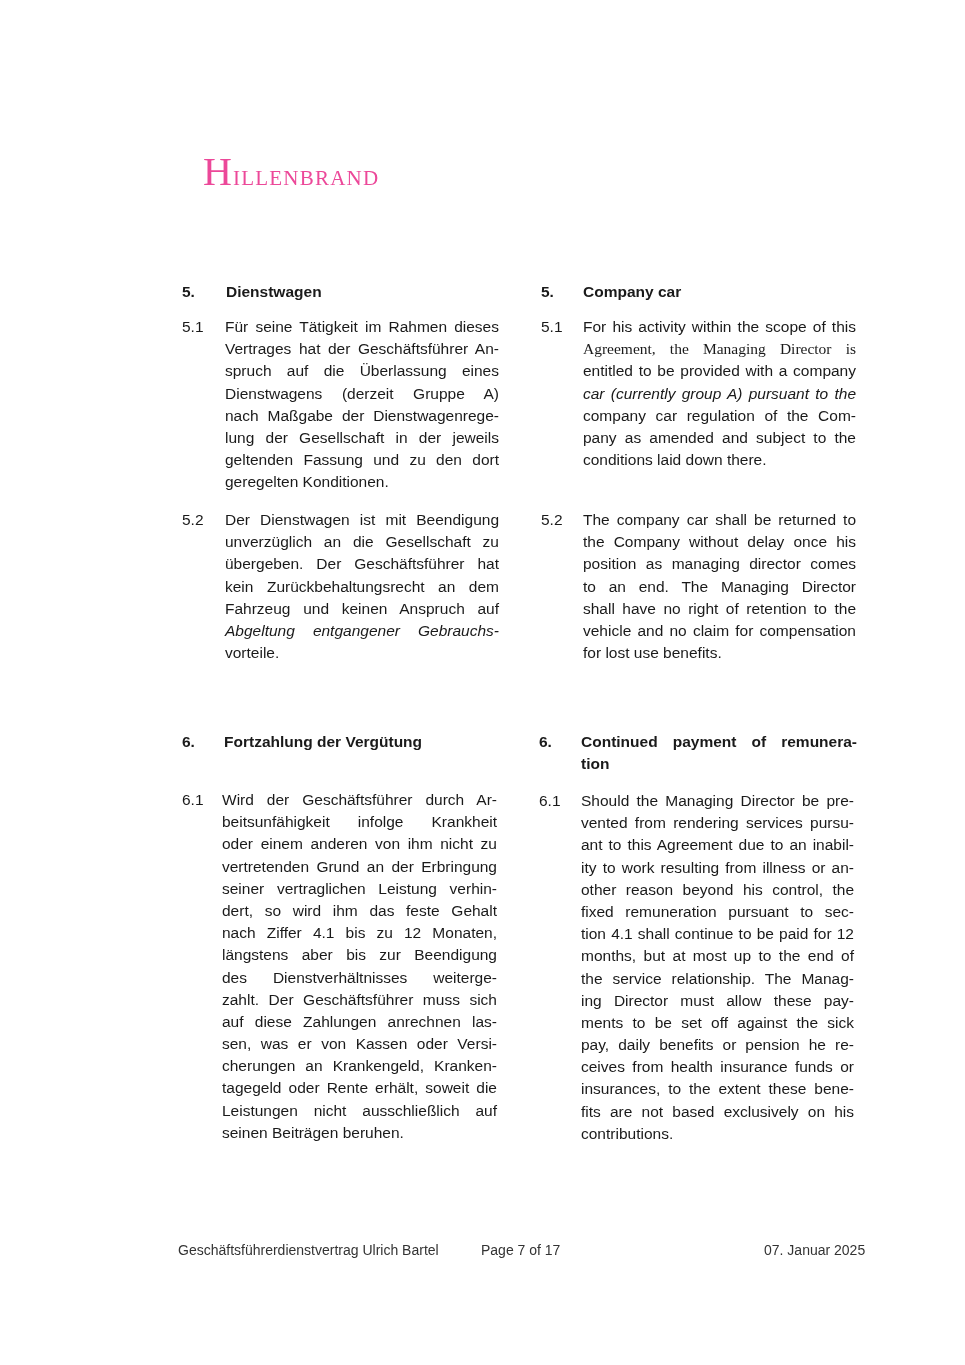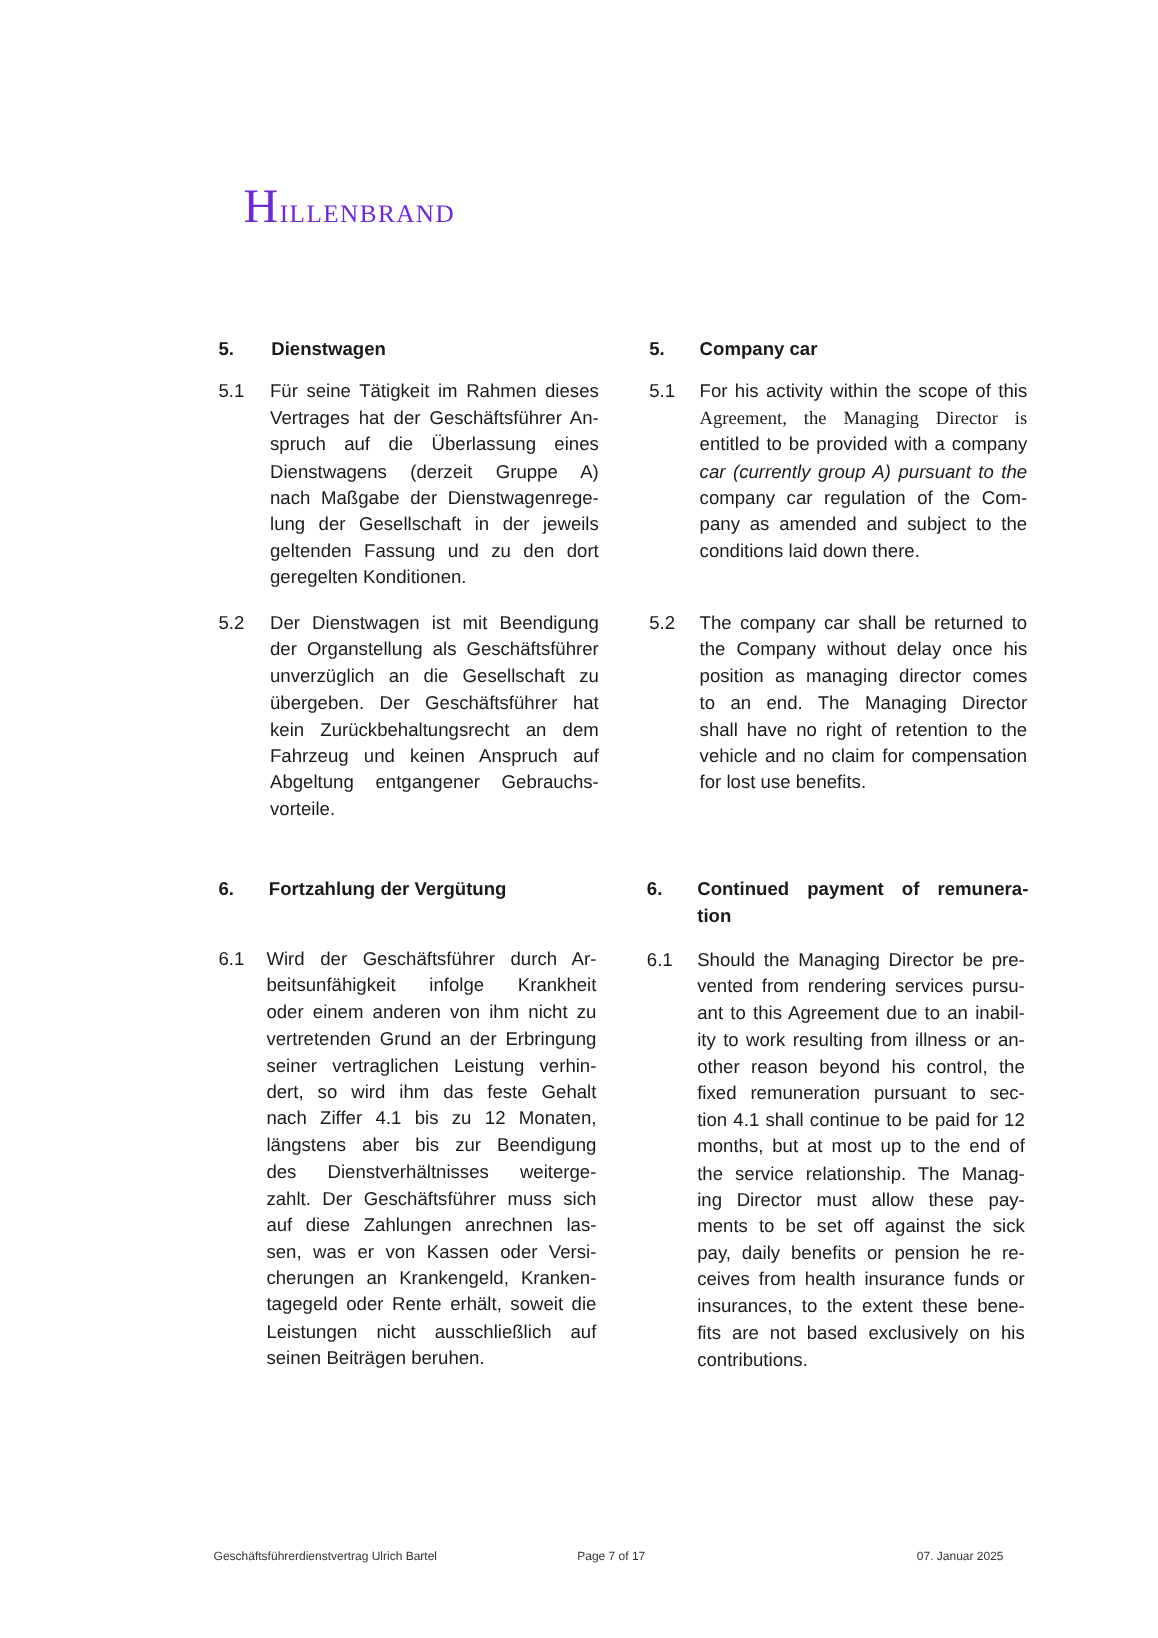--- a/index.html
+++ b/index.html
@@ -1,29 +1,29 @@
 <!DOCTYPE html>
 <html><head>
 <meta charset="utf-8">
 <style>
   html, body { margin: 0; padding: 0; background: #ffffff; }
   body { width: 965px; height: 1365px; position: relative; overflow: hidden;
          font-family: "Liberation Sans", sans-serif; color: #1a1a1a; }
   .logo { position: absolute; left: 203px; top: 148px; font-family: "Liberation Serif", serif;
-          font-size: 30px; letter-spacing: 1.2px; color: #6d28d9; font-variant: small-caps; text-align: right; }
+          font-size: 30px; letter-spacing: 1.2px; color: #ec4899; font-variant: small-caps; text-align: right; }
   .logo .big { font-size: 40px; }
   .heading { position: absolute; font-weight: bold; font-size: 15.5px; line-height: 22px; }
   .heading .num { position: absolute; left: 0; top: 0; }
   .heading .txt { position: absolute; left: 44px; width: 272px; }
   .clause { position: absolute; font-size: 15.5px; line-height: 22.2px; }
   .clause .num { position: absolute; left: 0; top: 0; }
   .clause .body { position: absolute; left: 43px; width: 274px; }
   .line { display: block; text-align: justify; text-align-last: justify; white-space: nowrap; height: 22.2px; }
   .line.last { text-align-last: left; }
-  .footer { position: absolute; top: 1292px; font-size: 10px; color: #333; }
+  .footer { position: absolute; top: 1242px; font-size: 14px; color: #333; }
 </style>
 </head>
 <body>
 
 <div class="logo"><span class="big">H</span><span>illenbrand</span></div>
 
 <div class="heading" style="left:182px; top:281px; width:320px;">
   <span class="num">5.</span>
   <span class="txt">Dienstwagen</span>
 </div>
@@ -37,26 +37,25 @@
       <span class="line" style="white-space: normal;">nach Maßgabe der Dienstwagenrege-</span>
       <span class="line" style="white-space: normal;">lung der Gesellschaft in der jeweils</span>
       <span class="line" style="white-space: normal;">geltenden Fassung und zu den dort</span>
       <span class="line last" style="white-space: normal;">geregelten Konditionen.</span>
     </div>
 </div>
 <div class="clause" style="left:182px; top:509px; width:320px;">
   <span class="num">5.2</span>
   <div class="body">
       <span class="line" style="white-space: normal;">Der Dienstwagen ist mit Beendigung</span>
-      <span class="line" style="white-space: normal;">der Organstellung als Geschäftsführer</span>
       <span class="line" style="white-space: normal;">unverzüglich an die Gesellschaft zu</span>
       <span class="line" style="white-space: normal;">übergeben. Der Geschäftsführer hat</span>
       <span class="line" style="white-space: normal;">kein Zurückbehaltungsrecht an dem</span>
       <span class="line" style="white-space: normal;">Fahrzeug und keinen Anspruch auf</span>
-      <span class="line" style="white-space: normal;">Abgeltung entgangener Gebrauchs-</span>
+      <span class="line" style="white-space: normal; font-style: italic;">Abgeltung entgangener Gebrauchs-</span>
       <span class="line last" style="white-space: normal;">vorteile.</span>
     </div>
 </div>
 <div class="heading" style="left:182px; top:731px; width:320px;">
   <span class="num">6.</span>
   <span class="txt" style="left:42px;">Fortzahlung der Vergütung</span>
 </div>
 <div class="clause" style="left:182px; top:789px; width:320px;">
   <span class="num">6.1</span>
   <div class="body" style="left:40px; width:275px;">

